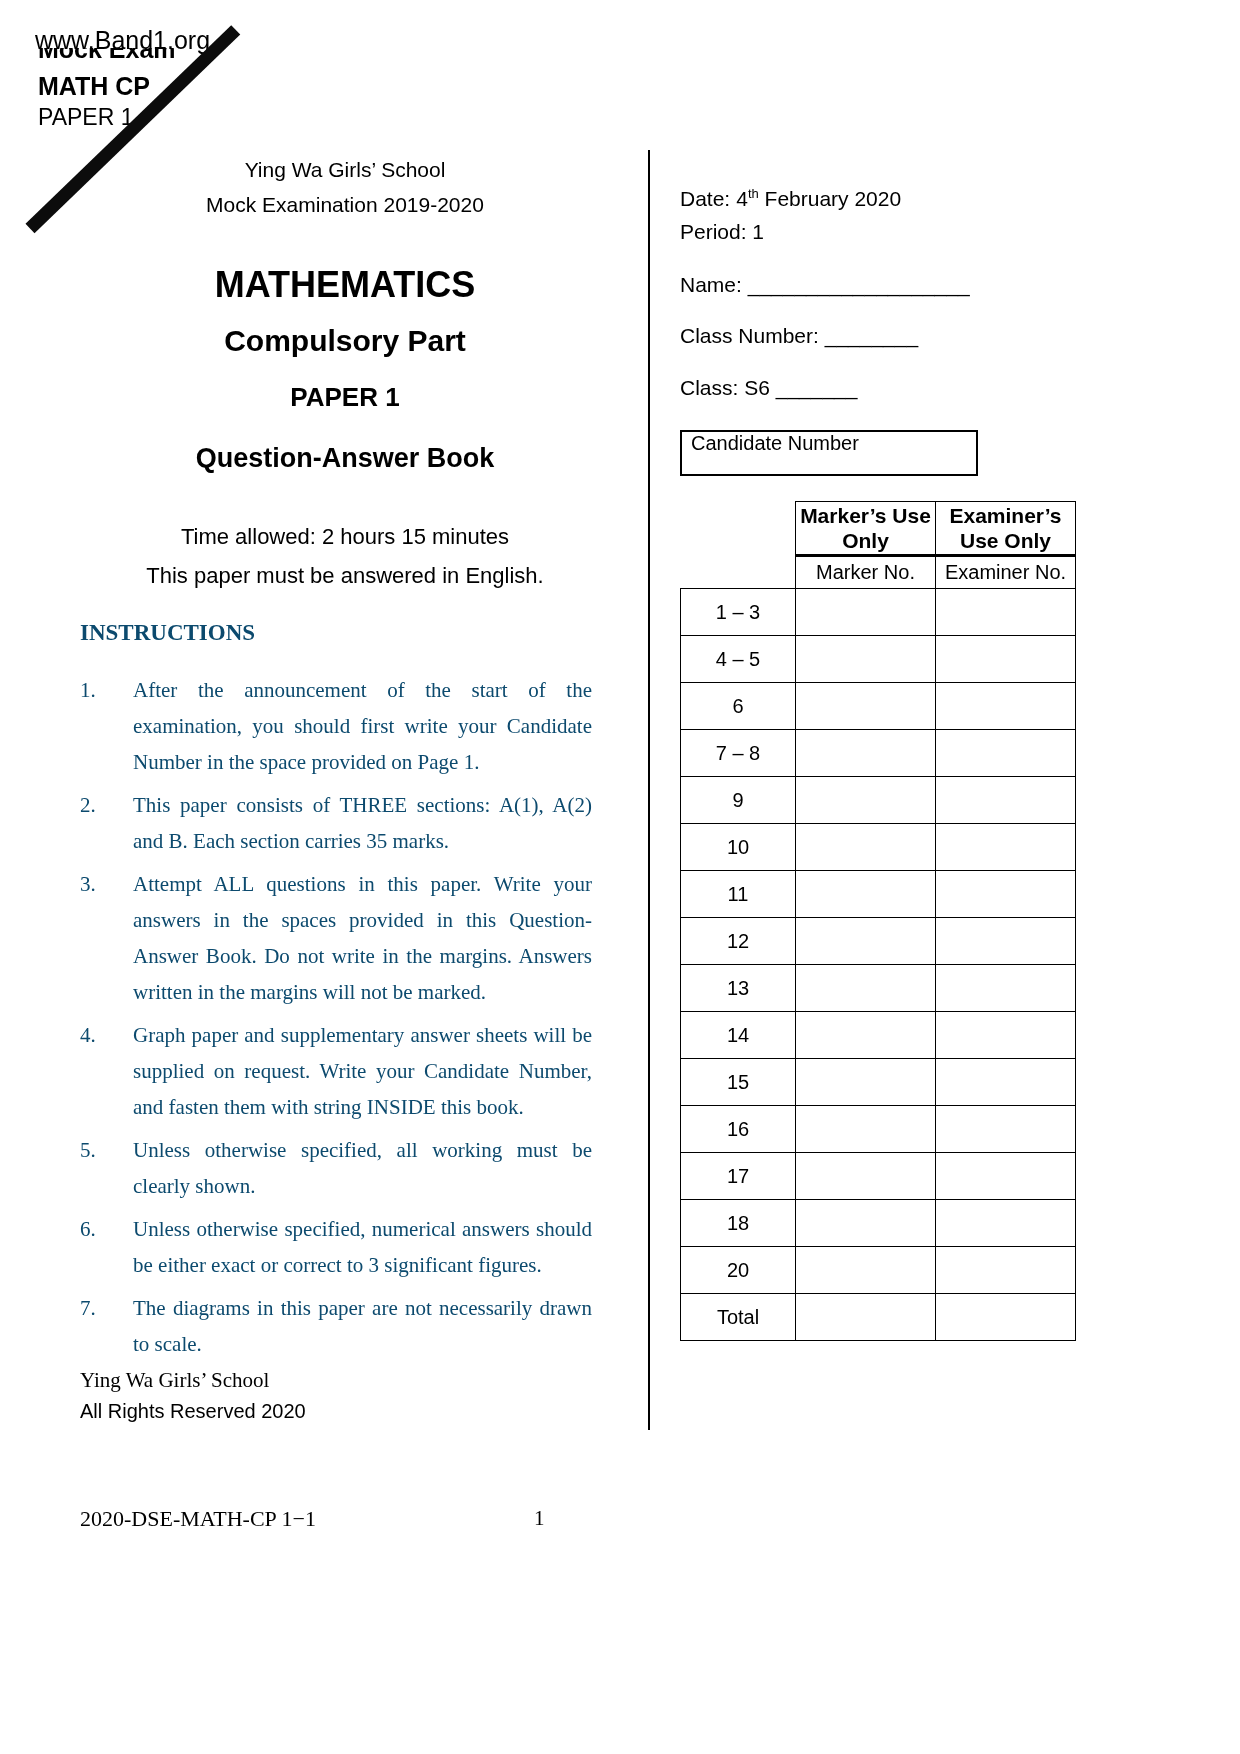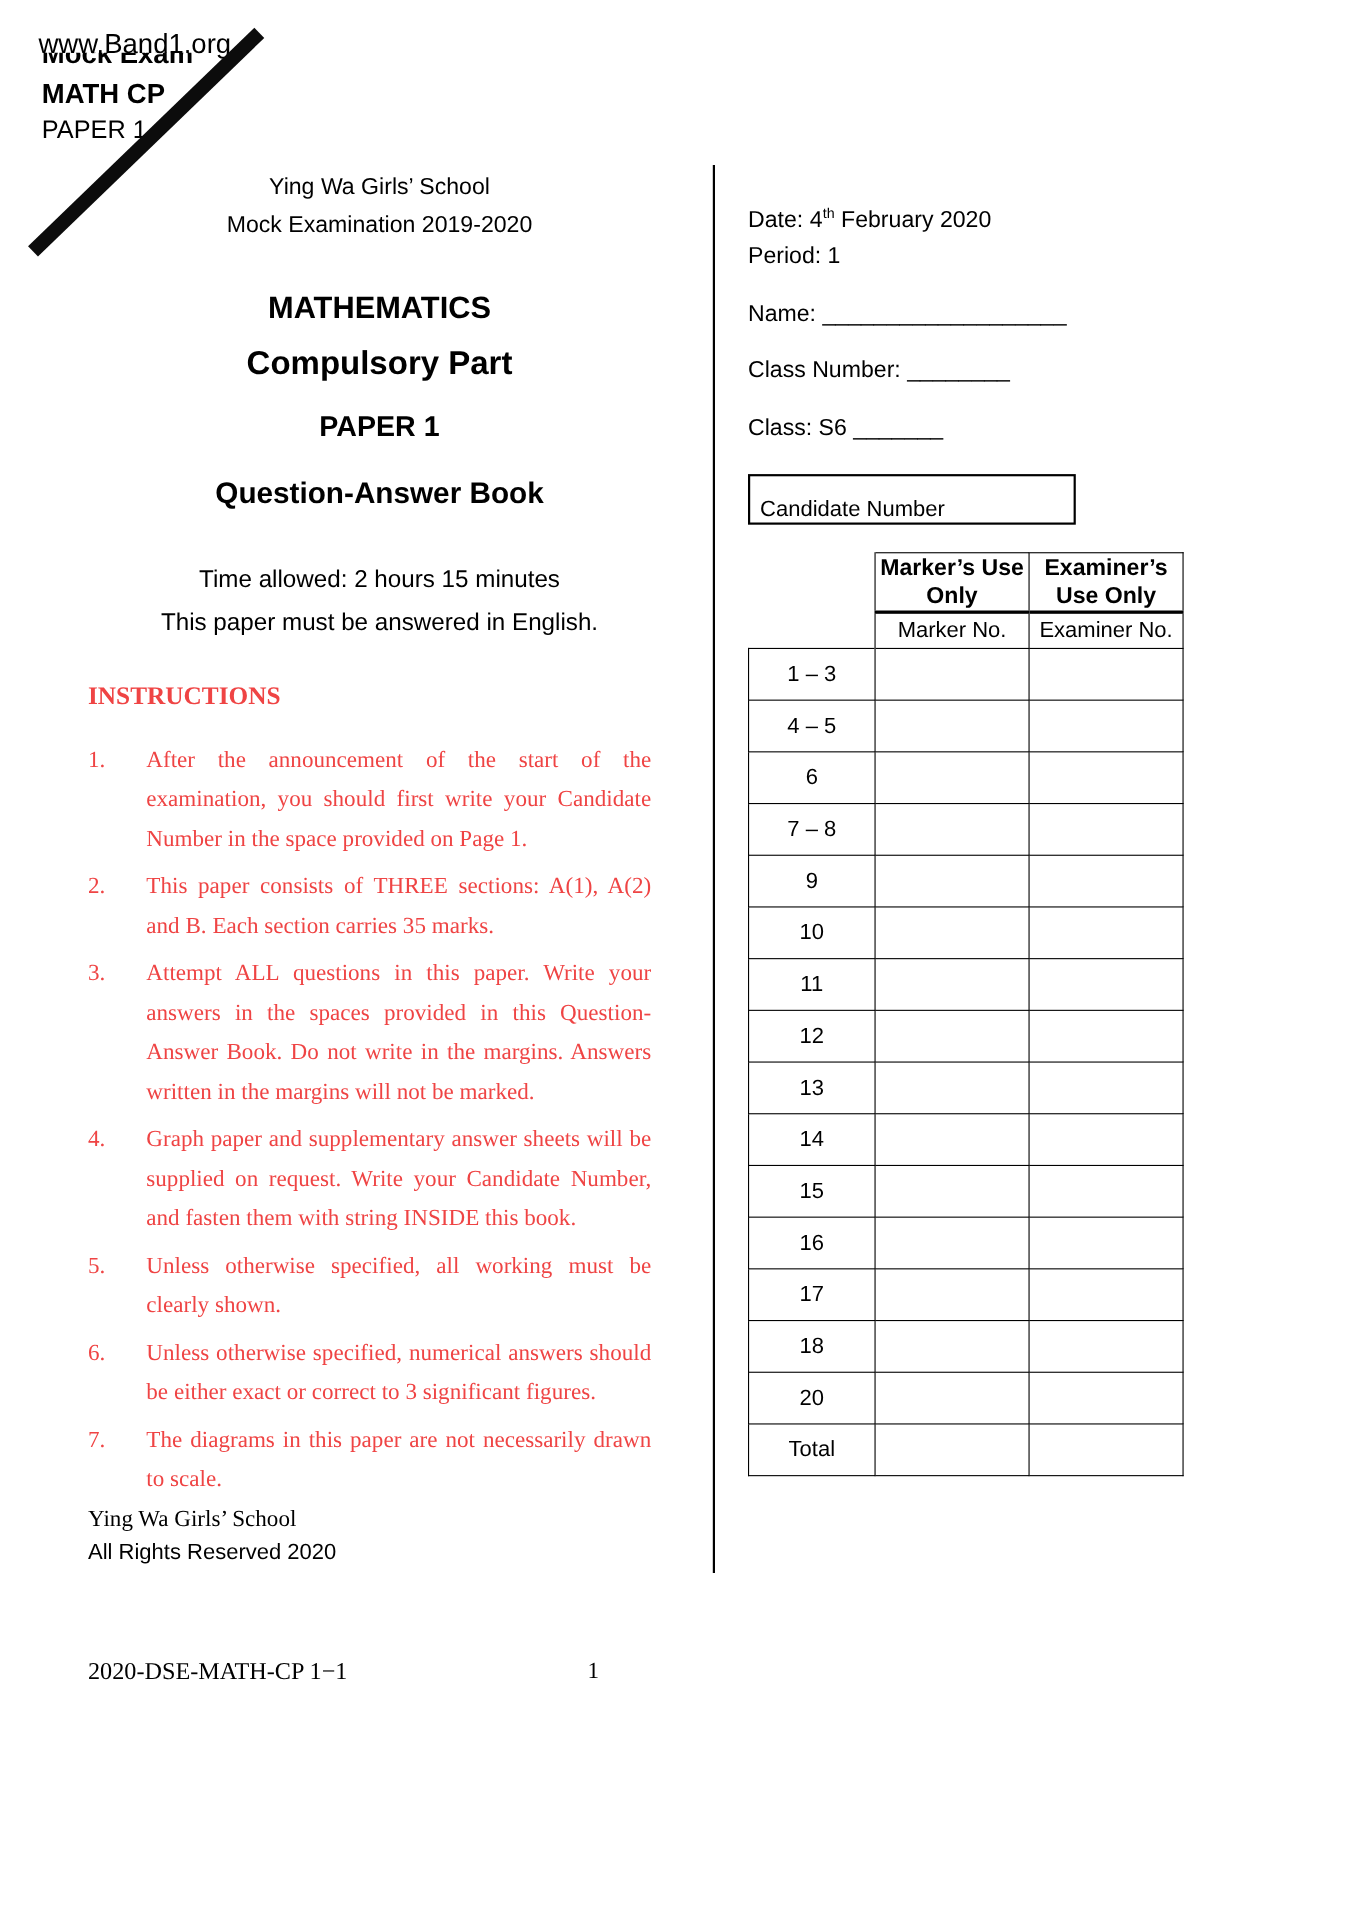--- a/index.html
+++ b/index.html
@@ -42,30 +42,30 @@
     z-index: 5;
   }
 
   
   .center-head {
     position: absolute; left: 80px; top: 158px; width: 530px;
     text-align: center; color: #000;
   }
   .ch-school { font-size: 21px; }
   .ch-exam { font-size: 21px; margin-top: 11px; }
-  .ch-subject { font-size: 28px; font-weight: bold; margin-top: 47px; }
+  .ch-subject { font-size: 36px; font-weight: bold; margin-top: 47px; }
   .ch-part { font-size: 30px; font-weight: bold; margin-top: 18px; }
   .ch-paper { font-size: 26px; font-weight: bold; margin-top: 24px; }
   .ch-book { font-size: 27px; font-weight: bold; margin-top: 30px; }
   .ch-time { font-size: 22px; margin-top: 50px; }
   .ch-lang { font-size: 22px; margin-top: 13px; }
 
   .instructions {
     position: absolute; left: 80px; top: 620px; width: 512px;
-    font-family: "Liberation Serif", serif; color: #ef4444;
+    font-family: "Liberation Serif", serif; color: #0c4a6e;
   }
   .instr-title { font-weight: bold; font-size: 23px; margin-bottom: 26px; }
   .instr-item { display: flex; margin-bottom: 7px; }
   .instr-num { width: 53px; flex: 0 0 53px; font-size: 21px; line-height: 36px; }
   .instr-text { flex: 1; font-size: 21px; line-height: 36px; text-align: justify; }
 
   .left-footer {
     position: absolute; left: 80px; top: 1368px; color: #000;
   }
   .lf-school { font-family: "Liberation Serif", serif; font-size: 21px; }
@@ -86,21 +86,21 @@
   .info-line .lbl { margin-right: 6px; }
   .info-line sup { font-size: 13px; }
   .line-period { margin-top: 9px; }
   .line-name { margin-top: 29px; }
   .line-classno { margin-top: 27px; }
   .line-class { margin-top: 28px; }
 
   .candidate-box {
     margin-top: 30px;
     display: flex; width: 294px; height: 42px;
-    border: 2px solid #000; align-items: flex-end;
+    border: 2px solid #000; align-items: flex-start;
   }
   .cn-label { flex: 1; display: flex; align-items: center; padding-left: 9px; font-size: 20px; white-space: nowrap; }
   .cn-cell { width: 30px; border-left: 2px solid #000; }
 
   .marks-table {
     margin-top: 25px;
     border-collapse: collapse; table-layout: fixed; width: 395px;
     font-size: 20px; color: #000;
   }
   .marks-table col.c-q { width: 115px; }

